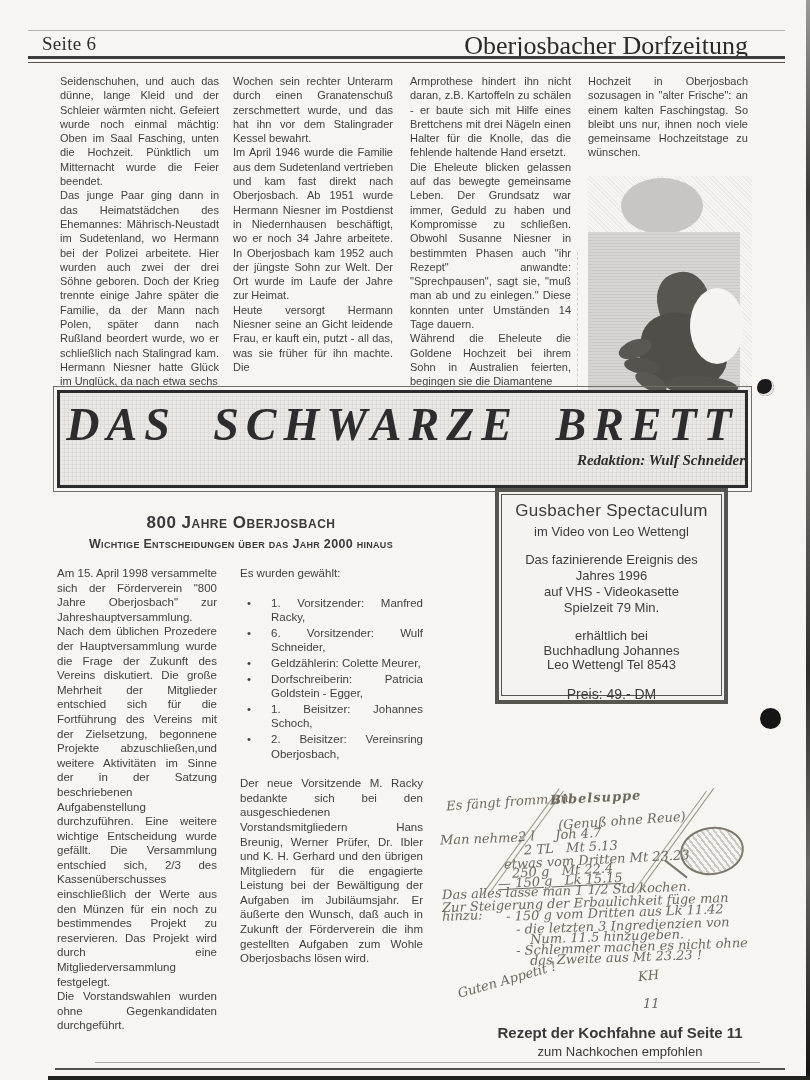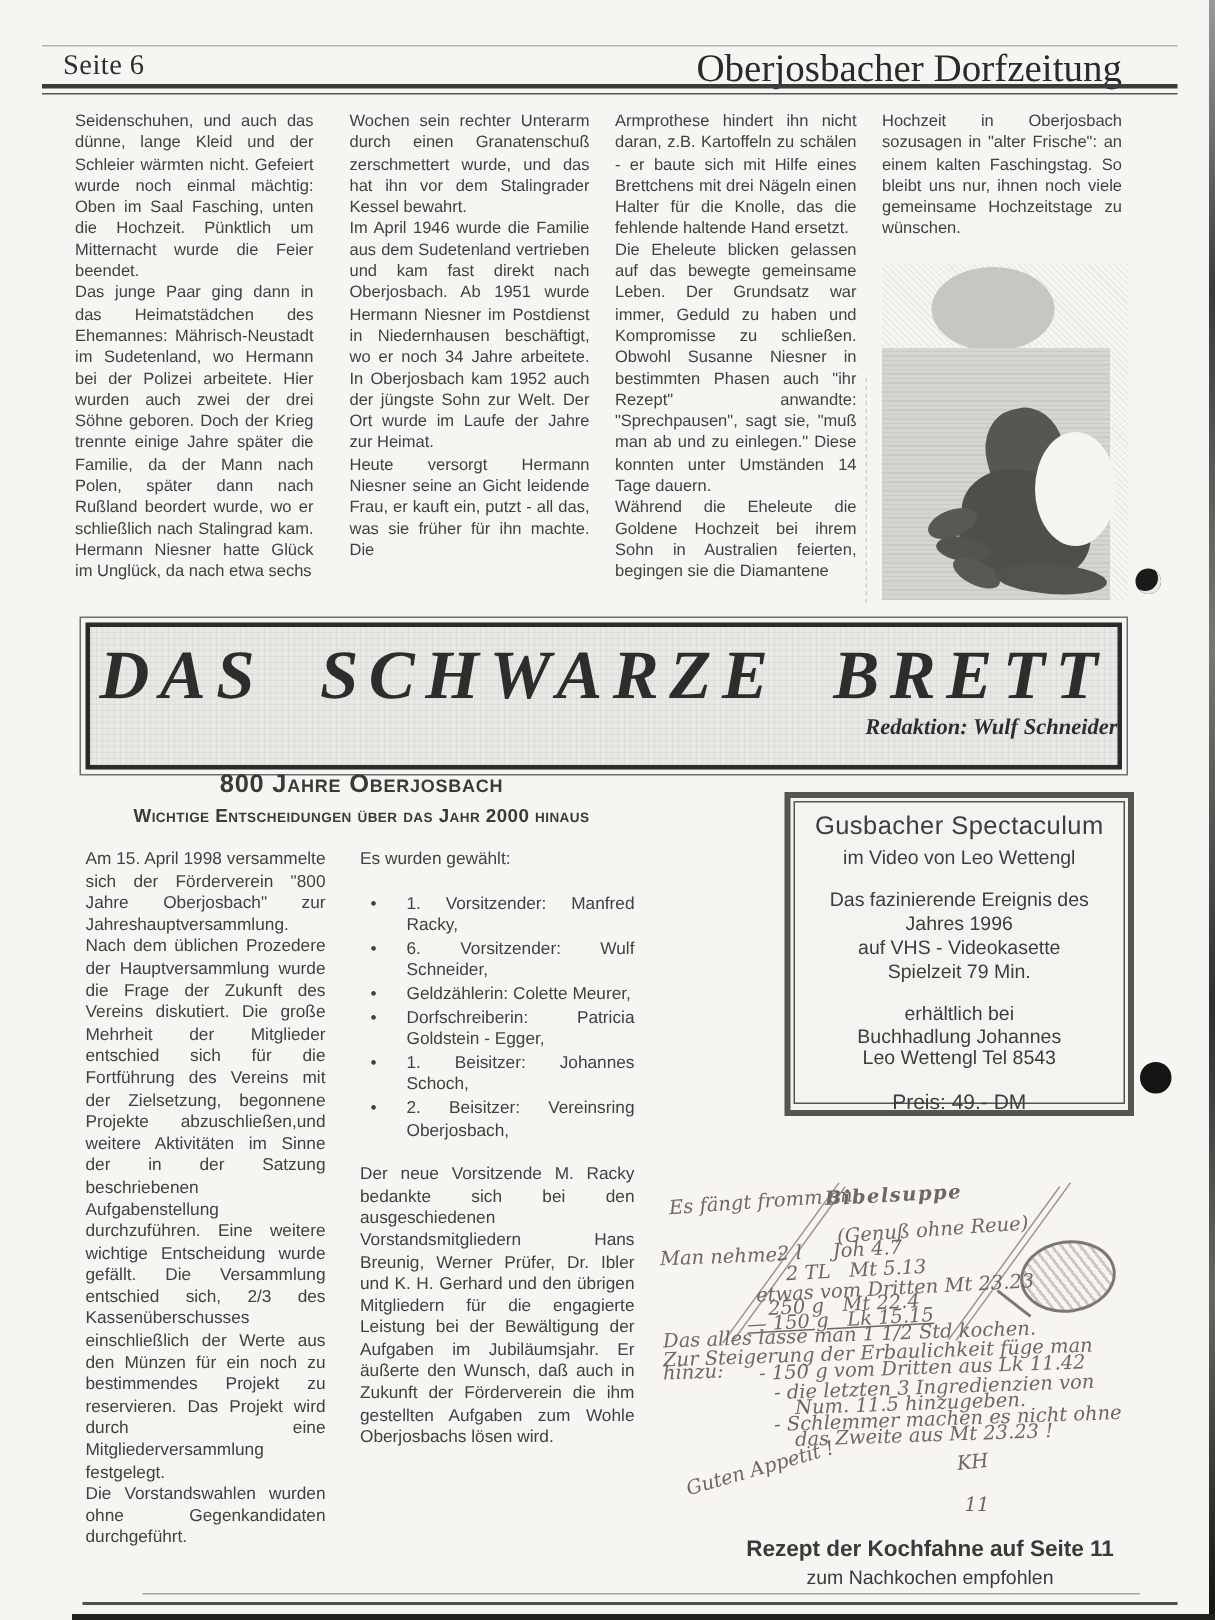--- a/index.html
+++ b/index.html
@@ -10,21 +10,21 @@
   
   .hairline-top{left:28px;top:30px;width:757px;height:1px;background:#b5b3ae;}
   .seite{left:42px;top:33px;font-family:"Liberation Serif",serif;font-size:19px;color:#2e2e2e;letter-spacing:.3px;}
   .paper-title{left:430px;top:31px;width:318px;text-align:right;font-family:"Liberation Serif",serif;font-size:26px;color:#2a2a2a;}
   .rule-a{left:28px;top:56px;width:757px;height:3px;background:#3c3c3c;}
   .rule-b{left:28px;top:62px;width:757px;height:1px;background:#55534f;}
 
   
   .newsbody{font-size:11px;line-height:14.3px;text-align:justify;color:#414141;}
   .newsbody p{margin:0;}
-  .col-t1{left:50px;top:74px;width:159px;}
+  .col-t1{left:60px;top:74px;width:159px;}
   .col-t2{left:233px;top:74px;width:160px;}
   .col-t3{left:410px;top:74px;width:161px;}
   .col-t4{left:588px;top:74px;width:160px;}
 
   
   .photo{left:588px;top:176px;width:164px;height:224px;
          background-image:repeating-linear-gradient(45deg,rgba(0,0,0,.05) 0 1px,transparent 1px 3px);}
   .ph{position:absolute;}
   .ph-circle{left:33px;top:2px;width:82px;height:56px;border-radius:50%;background:#c7c6c2;}
   .ph-rect{left:0;top:56px;width:152px;height:168px;background:#d6d5d1;
@@ -41,21 +41,21 @@
   .punch1{left:757px;top:379px;width:17px;height:17px;border-radius:50%;background:#1a1a1a;box-shadow:-2px -2px 0 0 #e9e8e4 inset;}
   .punch2{left:760px;top:708px;width:21px;height:21px;border-radius:50%;background:#151515;}
   .edge-right{right:0;top:0;width:4px;height:1080px;
               background:linear-gradient(#9a9a98 0%,#3a3a38 18%,#777 40%,#2e2e2c 62%,#666 80%,#111 100%);}
   .fold-line{left:577px;top:252px;height:150px;width:0;border-left:1px dashed #d2cfc9;}
   .bot-rule1{left:95px;top:1062px;width:665px;height:1px;background:#aaa8a3;}
   .bot-rule2{left:55px;top:1068px;width:730px;height:2px;background:#504f4b;}
   .bot-bar{left:48px;top:1076px;width:762px;height:4px;background:#22221f;}
 
   
-  .banner{left:57px;top:415px;width:691px;height:98px;border:3px solid #2b2b2b;box-sizing:border-box;
+  .banner{left:57px;top:390px;width:691px;height:98px;border:3px solid #2b2b2b;box-sizing:border-box;
           outline:1px solid #6e6e6a;outline-offset:3px;background-color:#e9e8e4;
           background-image:repeating-linear-gradient(0deg,rgba(0,0,0,.045) 0 1px,transparent 1px 4px),
                            repeating-linear-gradient(90deg,rgba(0,0,0,.045) 0 1px,transparent 1px 4px);}
   .banner-title{margin-top:5px;text-align:center;font-family:"Liberation Serif",serif;font-style:italic;font-weight:700;
                 font-size:46px;letter-spacing:7px;word-spacing:18px;color:#2d2d2d;}
   .banner-sub{text-align:right;font-family:"Liberation Serif",serif;font-style:italic;font-weight:700;
               font-size:15px;color:#2d2d2d;margin-top:1px;}
 
   
   .sec-head{left:57px;top:513px;width:368px;text-align:center;color:#3a3a3a;}
@@ -65,21 +65,21 @@
   
   .col-m1{left:57px;top:566px;width:160px;font-size:11.5px;line-height:14.6px;}
   .col-m2{left:240px;top:566px;width:183px;font-size:11.5px;line-height:14.6px;}
   .col-m1 p + p{margin-top:0;}
   .elect{list-style:none;margin:15px 0 0;padding:0;}
   .elect li{position:relative;padding-left:31px;text-align:justify;margin:0 0 1px;}
   .elect .bullet{position:absolute;left:7px;top:0;}
   .outro{margin-top:15px !important;}
 
   
-  .videobox{left:495px;top:528px;width:233px;height:216px;border:4px solid #56554f;box-sizing:border-box;background:#f4f3ef;margin-left:28px;}
+  .videobox{left:495px;top:488px;width:233px;height:216px;border:4px solid #56554f;box-sizing:border-box;background:#f4f3ef;}
   .videobox-inner{border:1px solid #55544e;margin:2px;height:calc(100% - 6px);box-sizing:border-box;
                   text-align:center;color:#3d3d3d;padding-top:6px;}
   .vb-title{font-size:17px;letter-spacing:.3px;}
   .vb-sub{font-size:13px;margin-top:3px;}
   .vb-l{font-size:13px;line-height:16px;}
   .vb-g2{margin-top:13px;}
   .vb-g3{margin-top:13px;line-height:14.5px;font-size:13px;}
   .vb-price{margin-top:13px;font-size:14px;}
 
   

